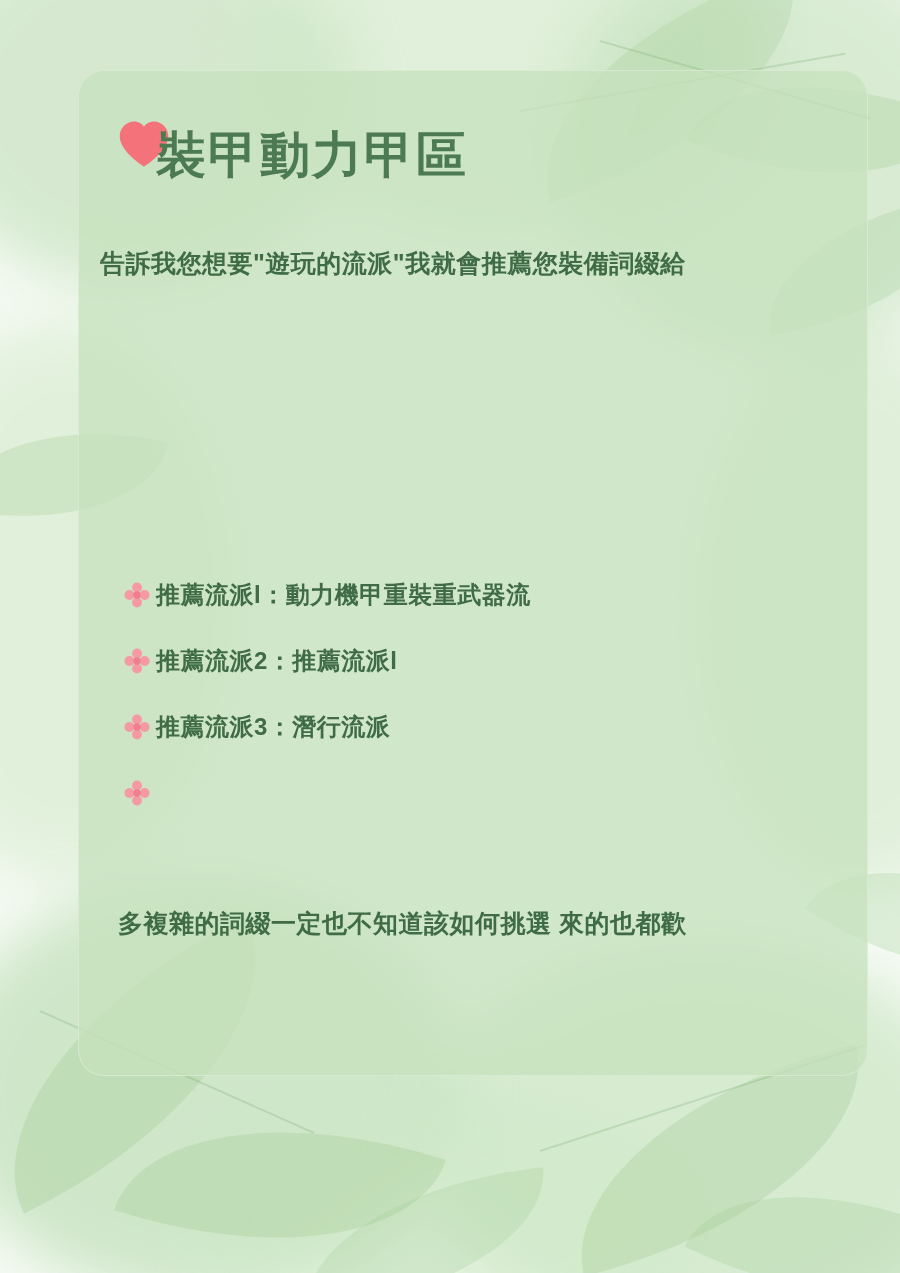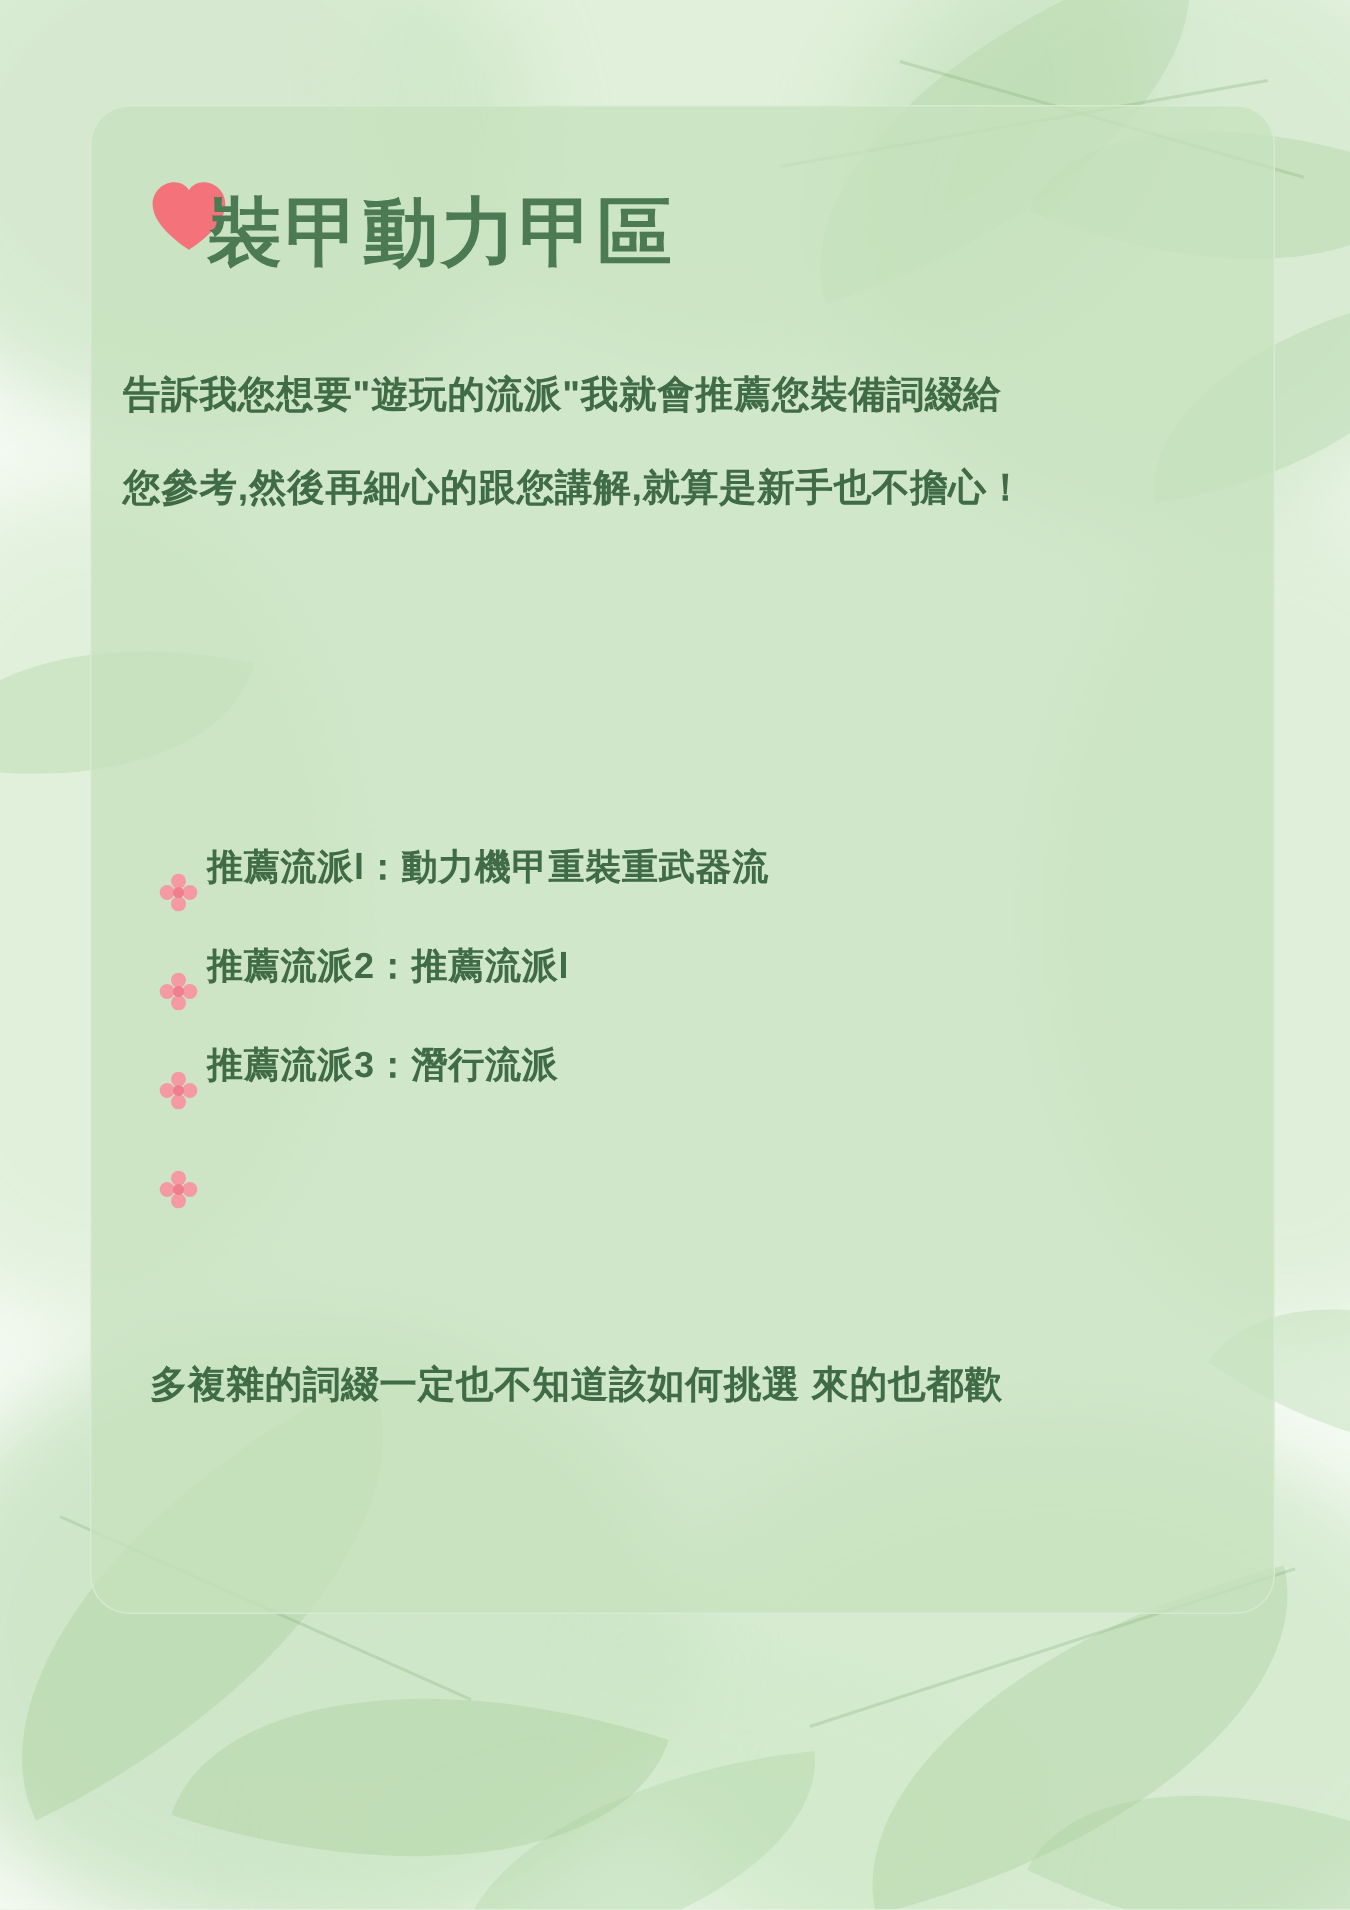--- a/index.html
+++ b/index.html
@@ -66,21 +66,21 @@
     transform-origin: left center;
   }
   .stem.s1 { left: 600px; top: 40px;  width: 280px; transform: rotate(16deg); }
   .stem.s2 { left: 520px; top: 110px; width: 330px; transform: rotate(-10deg); }
   .stem.s3 { left: 40px;  top: 1010px;width: 300px; transform: rotate(24deg); }
   .stem.s4 { left: 540px; top: 1150px;width: 340px; transform: rotate(-18deg); }
 
   
   .card {
     position: absolute;
-    left: 60px;
+    left: 78px;
     top: 70px;
     width: 790px;
     height: 1006px;
     border-radius: 26px;
     background: rgba(198, 226, 190, 0.78);
     box-shadow: 0 0 0 1px rgba(255,255,255,0.28) inset;
   }
 
   
   .heart {
@@ -122,21 +122,21 @@
     position: absolute;
     left: 10px;
     top: 492px;
     width: 760px;
   }
   .list-item {
     position: relative;
     height: 66px;
     padding-left: 68px;
     display: flex;
-    align-items: flex-start;
+    align-items: center;
   }
   .flower {
     position: absolute;
     left: 36px;
     top: 50%;
     width: 26px;
     height: 26px;
     margin-top: -13px;
   }
   .list-label {
@@ -193,21 +193,20 @@
   <div class="card">
 
     <svg class="heart" viewBox="0 0 32 30" aria-hidden="true">
       <path d="M16 28C16 28 2 19.5 2 10.5 2 5.8 5.8 2 10.3 2c2.6 0 4.7 1.3 5.7 3.1C17 3.3 19.1 2 21.7 2 26.2 2 30 5.8 30 10.5 30 19.5 16 28 16 28z" fill="#f4737a"></path>
     </svg>
 
     <div class="title">裝甲動力甲區</div>
 
     <div class="body-text">
       <p>告訴我您想要"遊玩的流派"我就會推薦您裝備詞綴給</p>
-      <p>您參考,然後再細心的跟您講解,就算是新手也不擔心！</p>
     </div>
 
     <div class="list">
 
       <div class="list-item">
         <svg class="flower" viewBox="0 0 24 24" aria-hidden="true">
           <circle cx="12" cy="5" r="4.6" fill="#f59aa3"></circle>
           <circle cx="19" cy="12" r="4.6" fill="#f59aa3"></circle>
           <circle cx="12" cy="19" r="4.6" fill="#f59aa3"></circle>
           <circle cx="5" cy="12" r="4.6" fill="#f59aa3"></circle>

